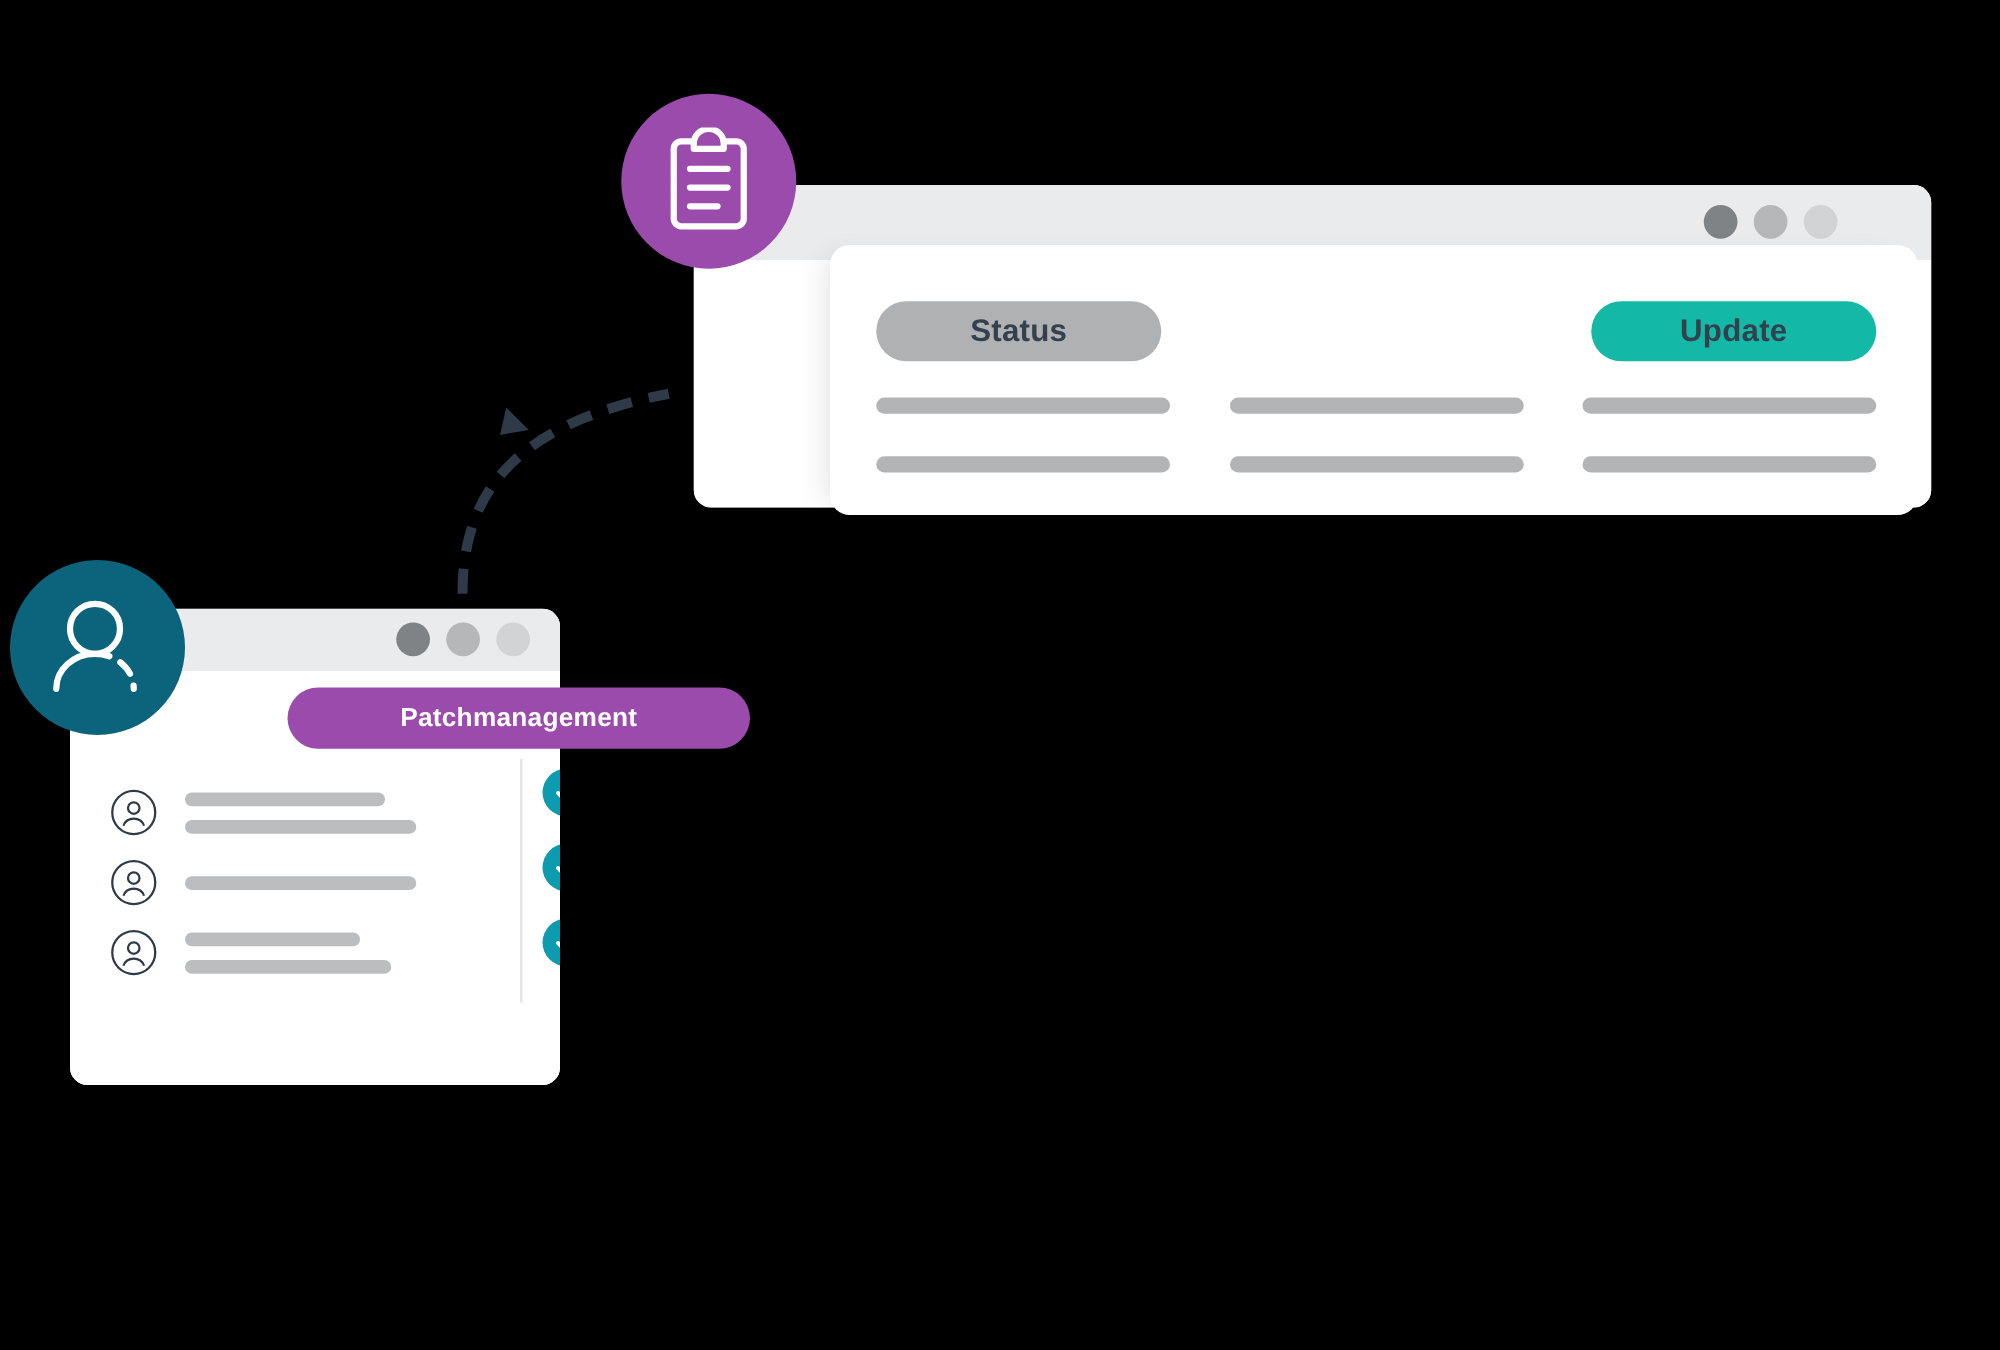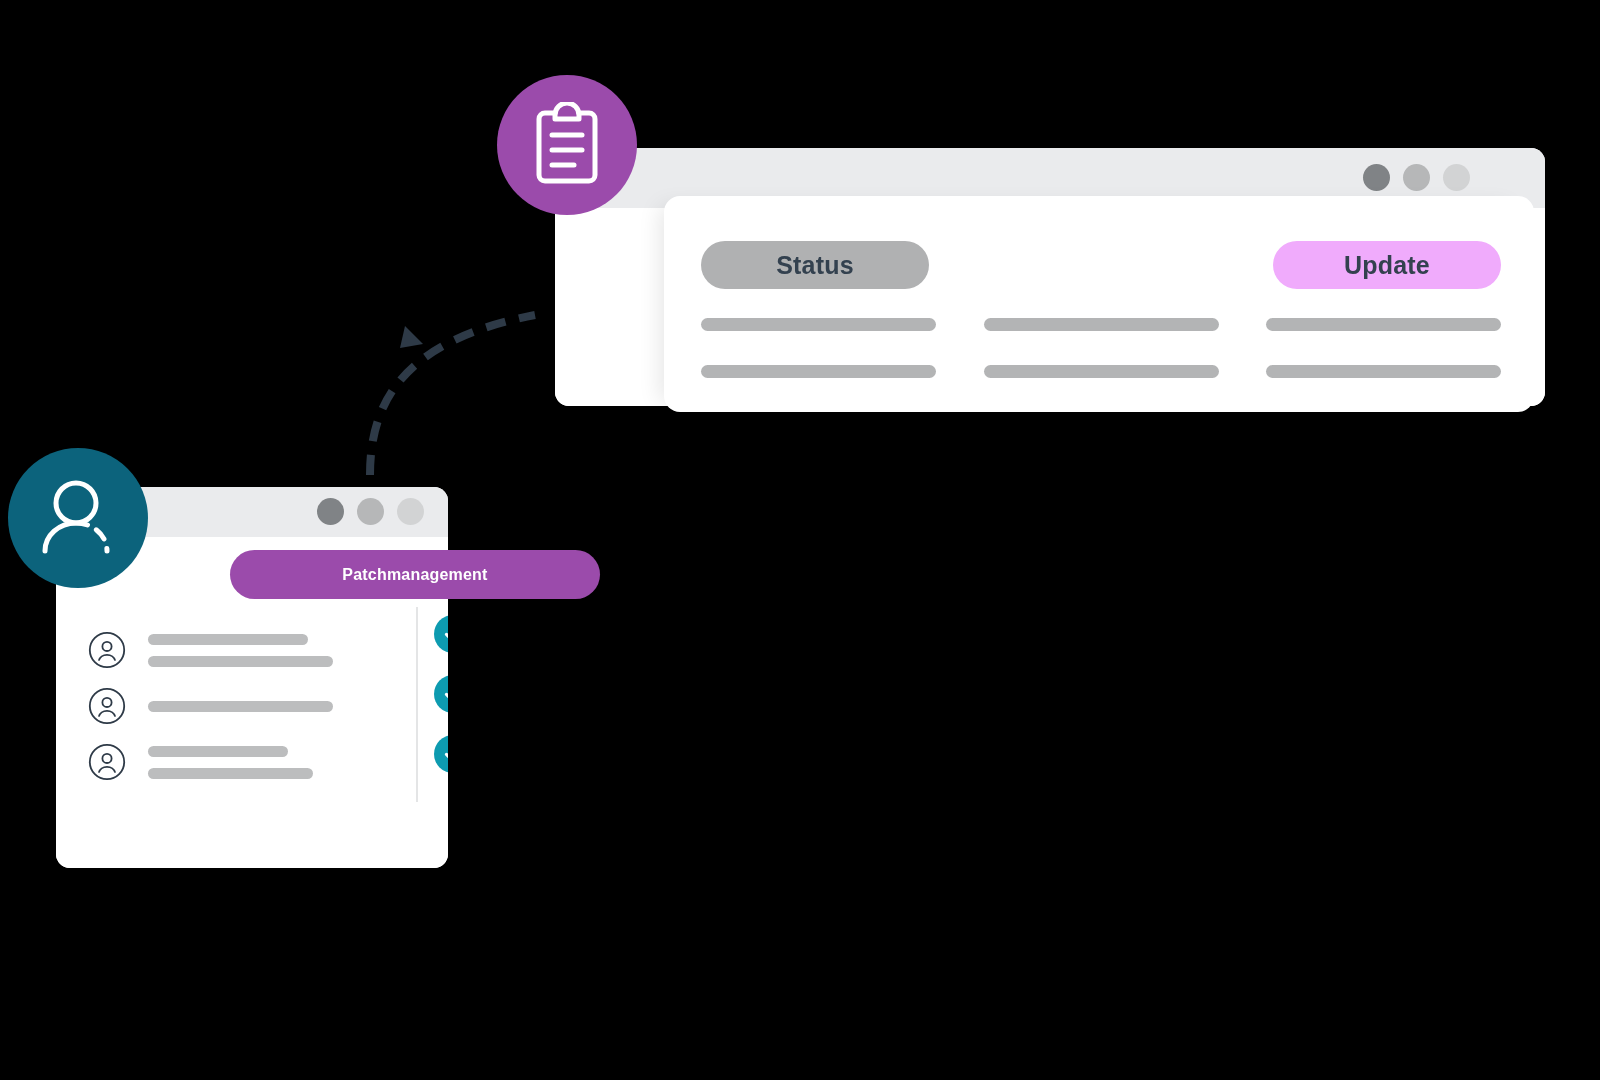--- a/index.html
+++ b/index.html
@@ -79,21 +79,21 @@
     width: 228px;
     height: 48px;
     border-radius: 24px;
     display: flex;
     align-items: center;
     justify-content: center;
     font-size: 25px;
     font-weight: 700;
     color: #33414f;
     letter-spacing: 0.2px;
-    background: #f0abfc;
+    background: #14b8a6;
   }
   .tab.active { background: #b0b1b2; }
 
   .colgrid {
     position: absolute;
     left: 37px;
     top: 122px;
     width: 800px;
     display: flex;
     justify-content: space-between;
@@ -175,21 +175,21 @@
     left: 230px;
     top: 550px;
     width: 370px;
     height: 49px;
     border-radius: 25px;
     background: #9b4bab;
     display: flex;
     align-items: center;
     justify-content: center;
     color: #ffffff;
-    font-size: 16px;
+    font-size: 21px;
     font-weight: 700;
     letter-spacing: 0.2px;
   }
 
   .list {
     position: absolute;
     left: 32px;
     top: 135px;
     width: 330px;
   }

